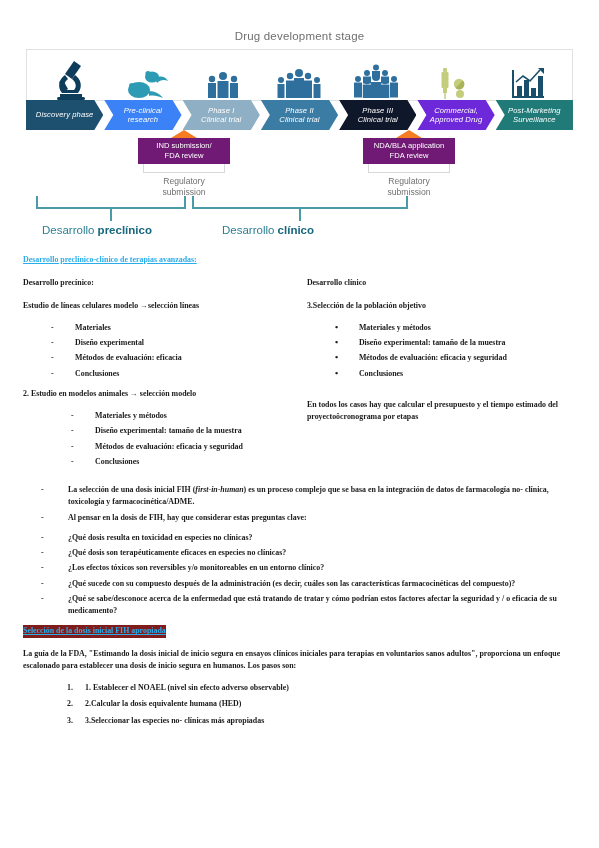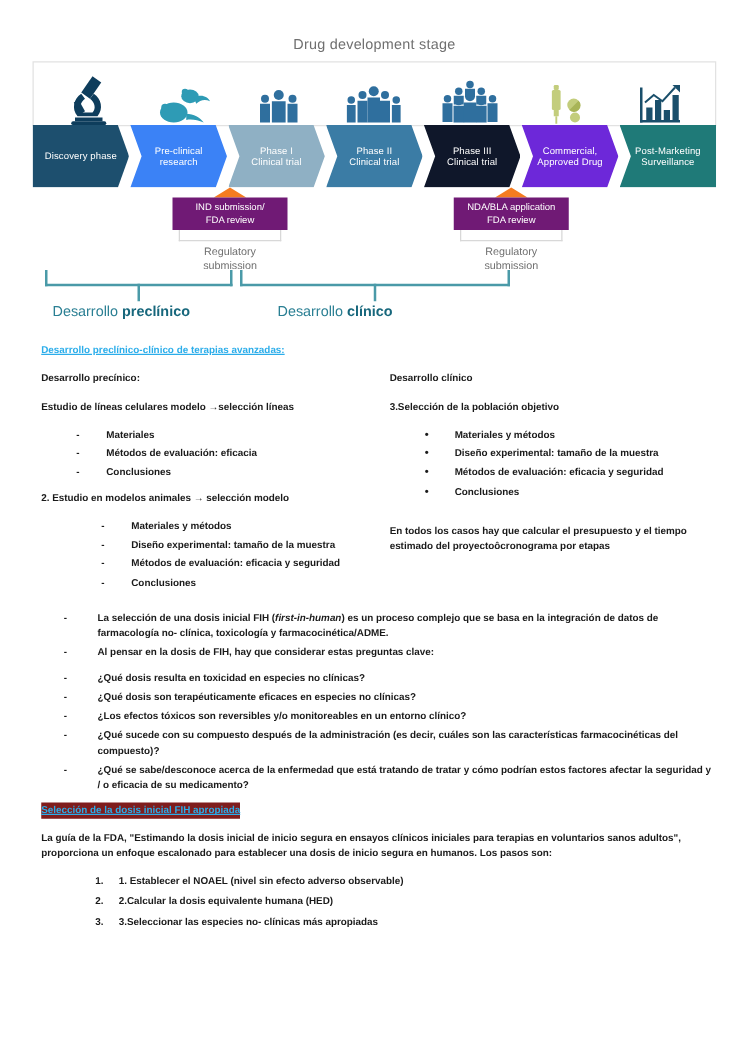--- a/index.html
+++ b/index.html
@@ -28,21 +28,21 @@
     height: 52px;
     display:flex;
     align-items:flex-end;
     justify-content:space-between;
     padding: 2px 6px 0 6px;
     background:#fff;
   }
   .icon-cell { flex:1; display:flex; align-items:flex-end; justify-content:center; height:100%; }
   .icon-cell svg { display:block; }
 
-  .phase-band { display:flex; margin-top:-1px; height: 50px; }
+  .phase-band { display:flex; margin-top:-1px; height: 30px; font-style: italic; }
   .chev {
     position: relative;
     flex: 1;
     display:flex;
     flex-direction:column;
     align-items:center;
     justify-content:center;
     color:#ffffff;
     font-size: 7.6px;
     line-height: 9.4px;
@@ -104,21 +104,21 @@
   .bracket-label {
     position:absolute;
     top: 28px;
     font-size: 11.5px;
     color:#2a7f93;
     white-space:nowrap;
   }
   .bracket-label b { color:#17677c; }
 
   
-  .body-text { margin: 2px 30px 0 33px; font-size: 7.9px; line-height: 1.55; }
+  .body-text { margin: 2px 30px 0 23px; font-size: 7.9px; line-height: 1.55; font-family: Liberation Serif, serif; }
   .h-link {
     color:#2badea;
     text-decoration: underline;
     font-size: 7.9px;
     font-weight: bold;
     display:inline-block;
   }
   .h-link.highlight { background:#7f1d1d; }
 
   .cols { display:flex; margin-top: 11px; }
@@ -351,20 +351,21 @@
       <span class="h-link">Desarrollo preclínico-clínico de terapias avanzadas:</span>
     </div>
 
     <div class="cols">
 
       <div class="col-l">
         <p class="p">Desarrollo precínico:</p>
         <p class="p">Estudio de líneas celulares modelo →selección líneas</p>
         <ul class="dash">
           <li>Materiales</li>
+          <li>Diseño experimental</li>
           <li>Métodos de evaluación: eficacia</li>
           <li>Conclusiones</li>
         </ul>
         <p class="p">2. Estudio en modelos animales → selección modelo</p>
         <ul class="dash indent2">
           <li>Materiales y métodos</li>
           <li>Diseño experimental: tamaño de la muestra</li>
           <li>Métodos de evaluación: eficacia y seguridad</li>
           <li>Conclusiones</li>
         </ul>

